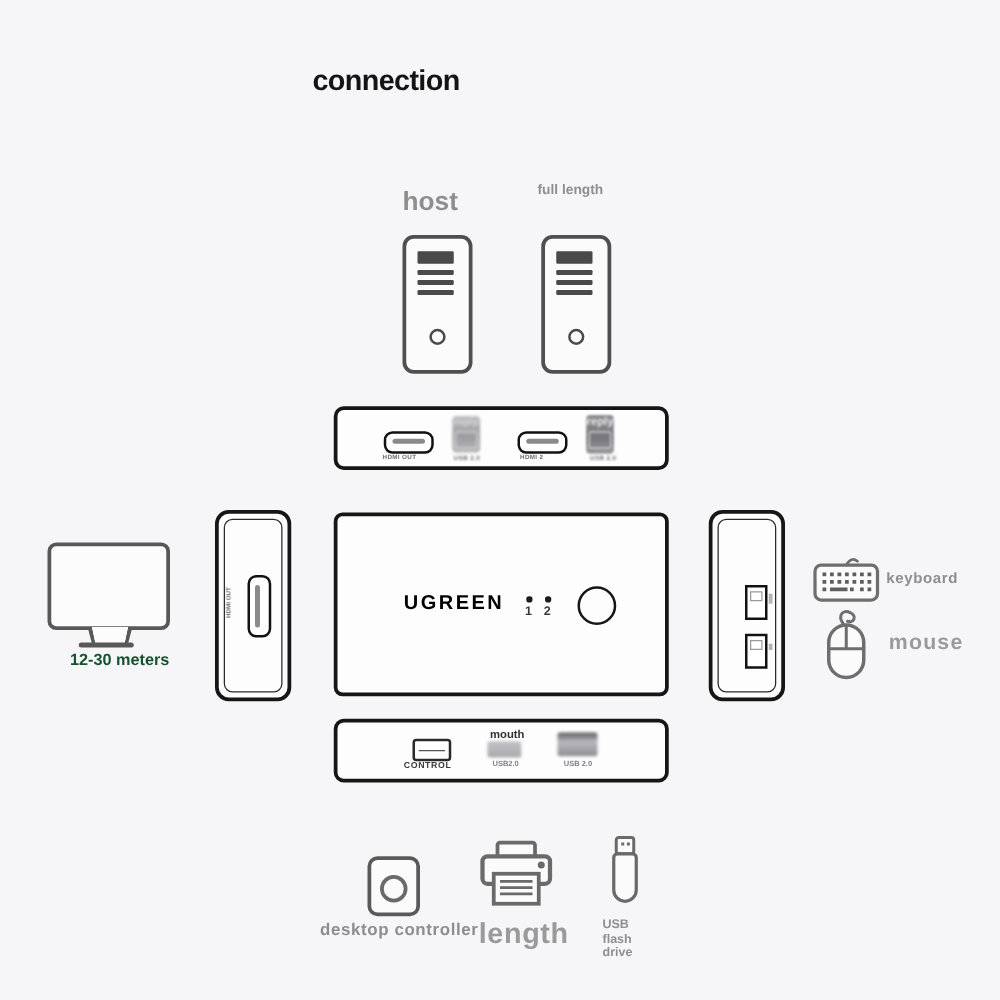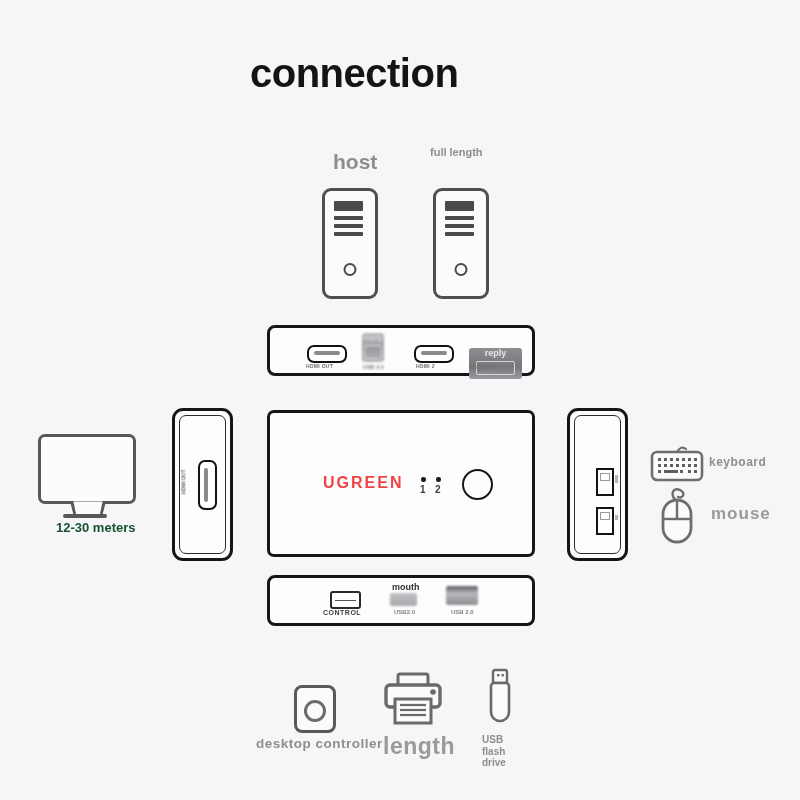--- a/index.html
+++ b/index.html
@@ -7,21 +7,21 @@
     width:800px; height:800px;
     background:#f6f6f8;
     font-family:"Liberation Sans", sans-serif;
     position:relative;
     overflow:hidden;
   }
   .abs { position:absolute; }
 
   
   .title { left:250px; top:54px; color:#141414; font-weight:bold; line-height:0.95; letter-spacing:-0.5px; }
-  .title .l1 { font-size:40px; }
+  .title .l1 { font-size:23px; }
   .title .l2 { font-size:31px; margin-left:12px; margin-top:-2px; }
 
   
   .glabel { color:#8e8e8e; font-weight:bold; }
 
   
   .tower { width:50px; height:105px; border:3px solid #4f4f4f; border-radius:9px; background:#fbfbfc; }
   .tower .bar { position:absolute; left:9px; width:29px; background:#4a4a4a; border-radius:1px; }
   .tower .thick { top:10px; height:10px; }
   .tower .t1 { top:25px; height:4px; }
@@ -38,21 +38,21 @@
 
   .portlabel { font-size:5px; color:#6d6d6d; letter-spacing:0.3px; filter:blur(0.4px); white-space:nowrap; font-weight:bold; }
 
   .usbb { border-radius:3px; text-align:center; font-weight:bold; overflow:hidden; }
   .usbb1 { background:linear-gradient(#b9b9bd,#9c9ca0 55%,#b3b3b7); filter:blur(1.1px); color:#d9d9dc; font-size:8px; }
   .usbb2 { background:linear-gradient(#8f8f93,#77777b 60%,#9a9a9e); filter:blur(0.7px); color:#e7e7ea; font-size:9px; }
   .usbb .inner { margin:3px auto 0; width:70%; height:12px; border:1.5px solid rgba(235,235,238,0.8); border-radius:2px; }
 
   
   .device { width:262px; height:141px; border:3px solid #161616; border-radius:7px; background:#fdfdfe; }
-  .brand { color:#ef4444; font-size:16px; font-weight:bold; letter-spacing:2px; }
+  .brand { color:#000000; font-size:16px; font-weight:bold; letter-spacing:2px; }
   .led { width:4.5px; height:4.5px; background:#1c1c1c; border-radius:50%; }
   .lednum { font-size:10px; color:#3a3a3a; font-weight:bold; }
   .selbtn { width:27px; height:27px; border:2.2px solid #161616; border-radius:50%; background:#fdfdfe; }
 
   
   .vpanel { width:55px; height:147px; border:3px solid #161616; border-radius:11px; background:#fdfdfe; }
   .vpanel .vinner { position:absolute; left:4px; top:4px; right:4px; bottom:4px; border:1.5px solid #2a2a2a; border-radius:7px; }
   .vhdmi { width:15px; height:46px; border:2.5px solid #121212; border-radius:7px; background:#fff; }
   .vhdmi::after { content:""; position:absolute; top:6px; bottom:6px; left:4px; width:4px; background:#8a8a8a; border-radius:2px; }
   .vtext { font-size:5px; color:#6d6d6d; transform:rotate(-90deg); transform-origin:center; white-space:nowrap; filter:blur(0.3px); font-weight:bold; }
@@ -80,21 +80,21 @@
 
   svg { display:block; }
 </style>
 </head>
 <body>
 
 <div class="abs title">
   <div class="l1">connection</div>
 </div>
 
-<div class="abs glabel" style="left:322px; top:150px; font-size:21px;margin-left:11px;">host</div>
+<div class="abs glabel" style="left:322px; top:150px; font-size:21px;">host</div>
 <div class="abs glabel" style="left:430px; top:146px; font-size:11px;">full length</div>
 
 <div class="abs tower" style="left:322px; top:188px;">
   <div class="bar thick"></div>
   <div class="bar t1"></div>
   <div class="bar t2"></div>
   <div class="bar t3"></div>
   <div class="pwr"></div>
 </div>
 <div class="abs tower" style="left:433px; top:188px;">
@@ -111,21 +111,21 @@
 
   <div class="abs usbb usbb1" style="left:92px; top:5px; width:22px; height:29px;">
     <span>reply</span>
     <div class="inner"></div>
   </div>
   <div class="abs portlabel" style="left:93px; top:36px; filter:blur(0.9px);">USB 2.0</div>
 
   <div class="abs hdmi" style="left:144px; top:17px;"></div>
   <div class="abs portlabel" style="left:146px; top:35px;">HDMI 2</div>
 
-  <div class="abs usbb usbb2" style="left:199px; top:4px; width:53px; height:31px;margin-top:16px;">
+  <div class="abs usbb usbb2" style="left:199px; top:4px; width:22px; height:31px;">
     <span>reply</span>
     <div class="inner"></div>
   </div>
   <div class="abs portlabel" style="left:202px; top:36px; filter:blur(0.9px);">USB 2.0</div>
 </div>
 
 <div class="abs device" style="left:267px; top:410px;">
   <div class="abs brand" style="left:53px; top:61px;">UGREEN</div>
   <div class="abs led" style="left:151px; top:64px;"></div>
   <div class="abs led" style="left:166px; top:64px;"></div>

